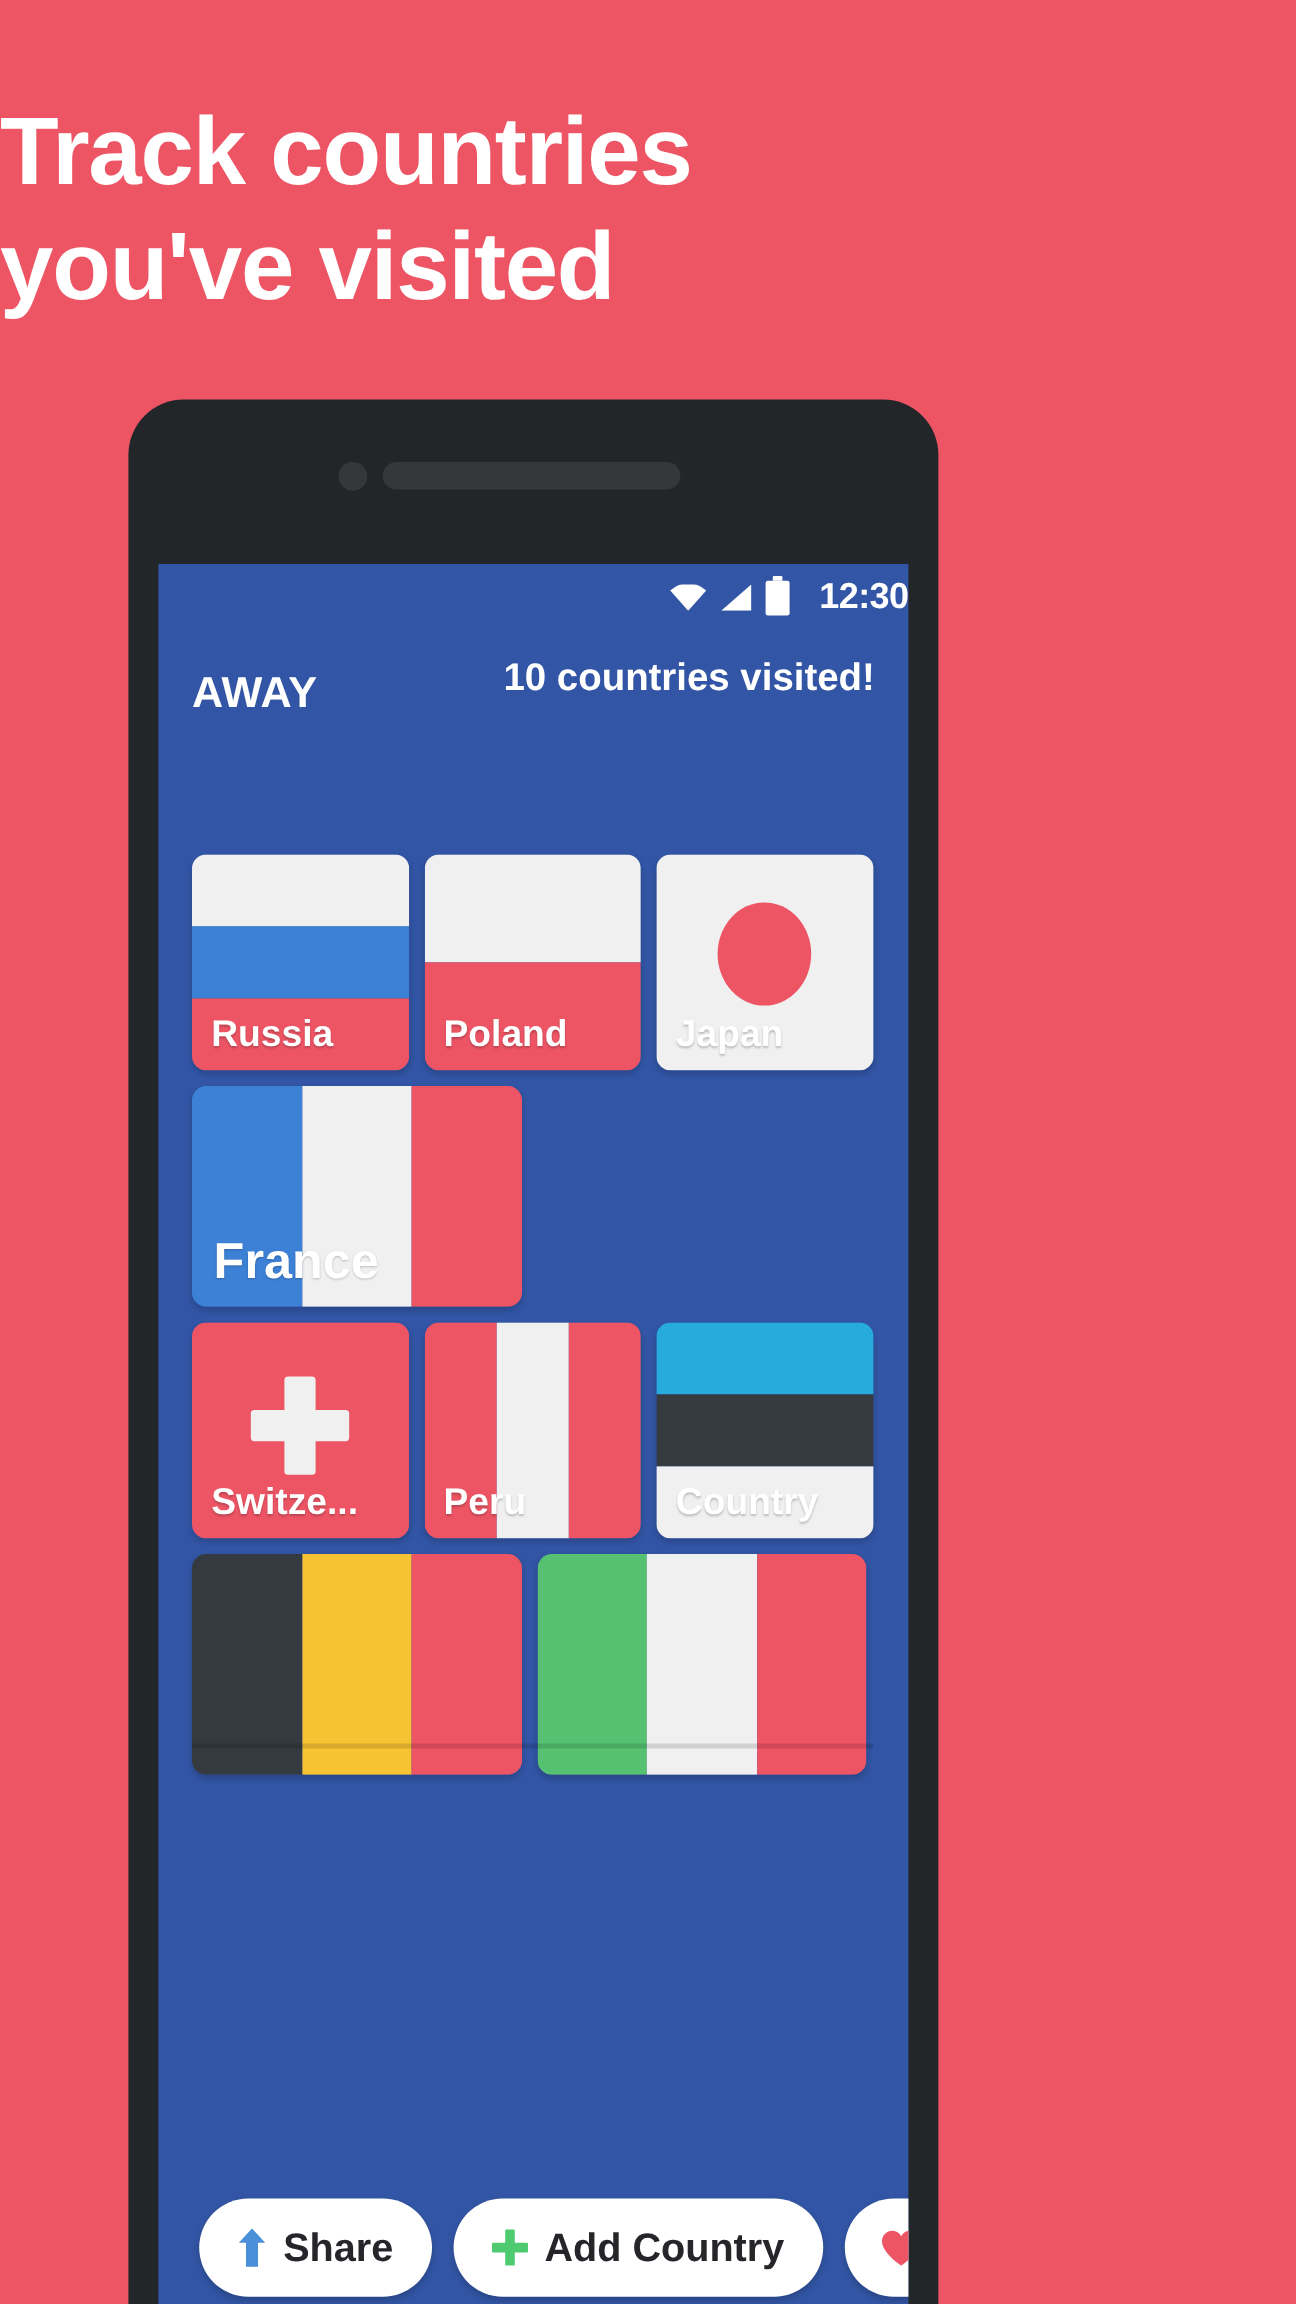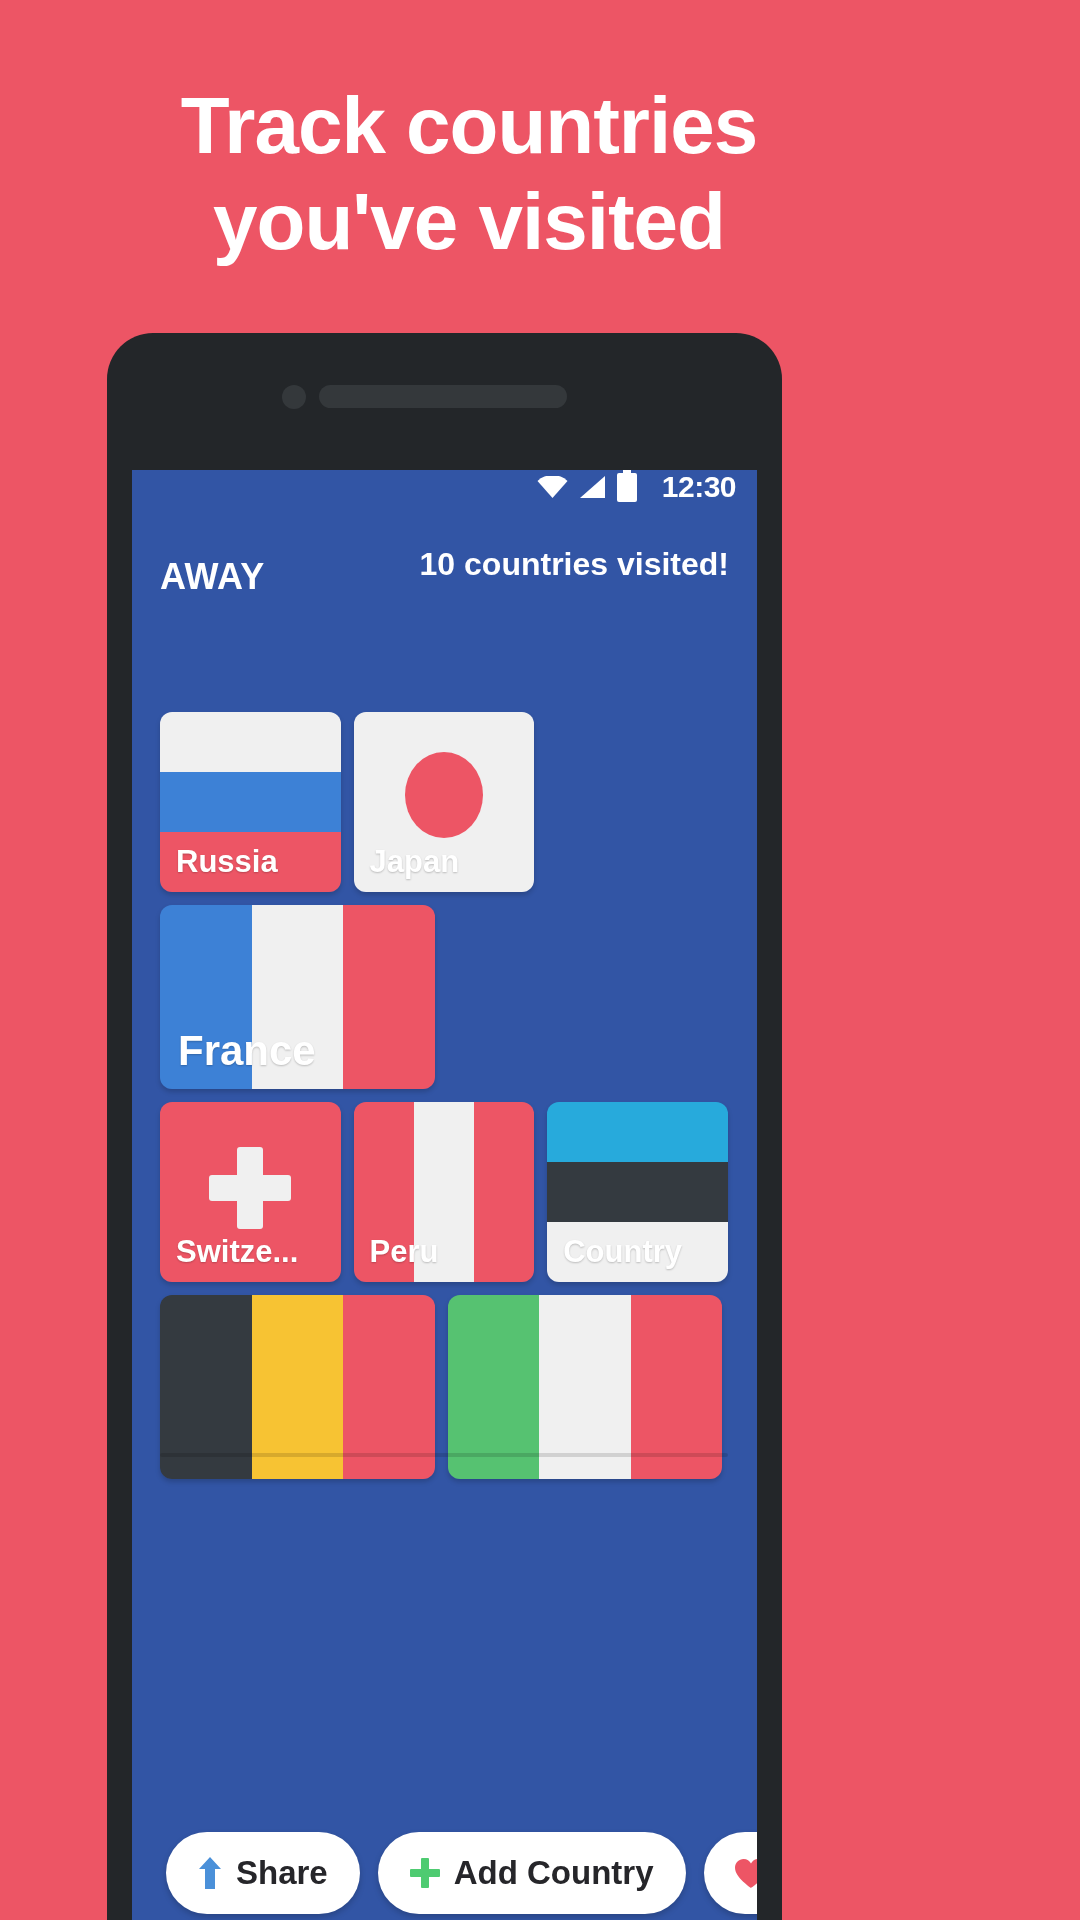--- a/index.html
+++ b/index.html
@@ -6,22 +6,22 @@
   * { margin:0; padding:0; box-sizing:border-box; }
   html, body {
     width:1080px; height:1920px;
     overflow:hidden;
     font-family:"Liberation Sans", sans-serif;
   }
   body { background:#ED5565; position:relative; }
 
   
   .headline {
-    position:absolute; top:78px; left:12px; width:914px;
-    text-align:center;
+    position:absolute; top:78px; left:0; width:914px;
+    text-align:left;
     color:#ffffff;
     font-family:"Liberation Sans", sans-serif;
     font-weight:bold;
     font-size:80px;
     line-height:96px;
     letter-spacing:-1px;
   }
   .headline .line { display:block; white-space:nowrap; }
 
   
@@ -49,22 +49,22 @@
     position:absolute;
     left:25px; top:137px;
     width:625px; height:1483px;
     background:#3255A5;
     overflow:hidden;
   }
 
   
   .statusbar {
     position:absolute; top:0; left:0; width:625px; height:56px;
-    display:flex; align-items:flex-start; justify-content:flex-end;
-    padding-right:21px;
+    display:flex; align-items:center; justify-content:flex-end;
+    padding-right:0;
     color:#ffffff;
   }
   .sb-icons { display:flex; align-items:center; gap:11px; }
   .ic-wifi { width:31px; height:22px; display:block; }
   .ic-signal { width:27px; height:22px; display:block; }
   .ic-battery {
     width:20px; height:29px; background:#ffffff; border-radius:2px;
     position:relative;
   }
   .ic-battery:before {
@@ -204,20 +204,27 @@
 
         <div class="tile small">
           <div class="flag horiz">
             <div class="band" style="background:#F0F0F0"></div>
             <div class="band" style="background:#3D81D6"></div>
             <div class="band" style="background:#ED5565"></div>
           </div>
           <div class="tile-label">Russia</div>
         </div>
 
+        <div class="tile small">
+          <div class="flag horiz">
+            <div class="band" style="background:#F0F0F0"></div>
+            <div class="band" style="background:#ED5565"></div>
+          </div>
+          <div class="tile-label">Poland</div>
+        </div>
 
         <div class="tile small">
           <div class="flag horiz">
             <div class="band" style="background:#F0F0F0"></div>
           </div>
           <div class="circle-mark"></div>
           <div class="tile-label">Japan</div>
         </div>
       </div>
 

